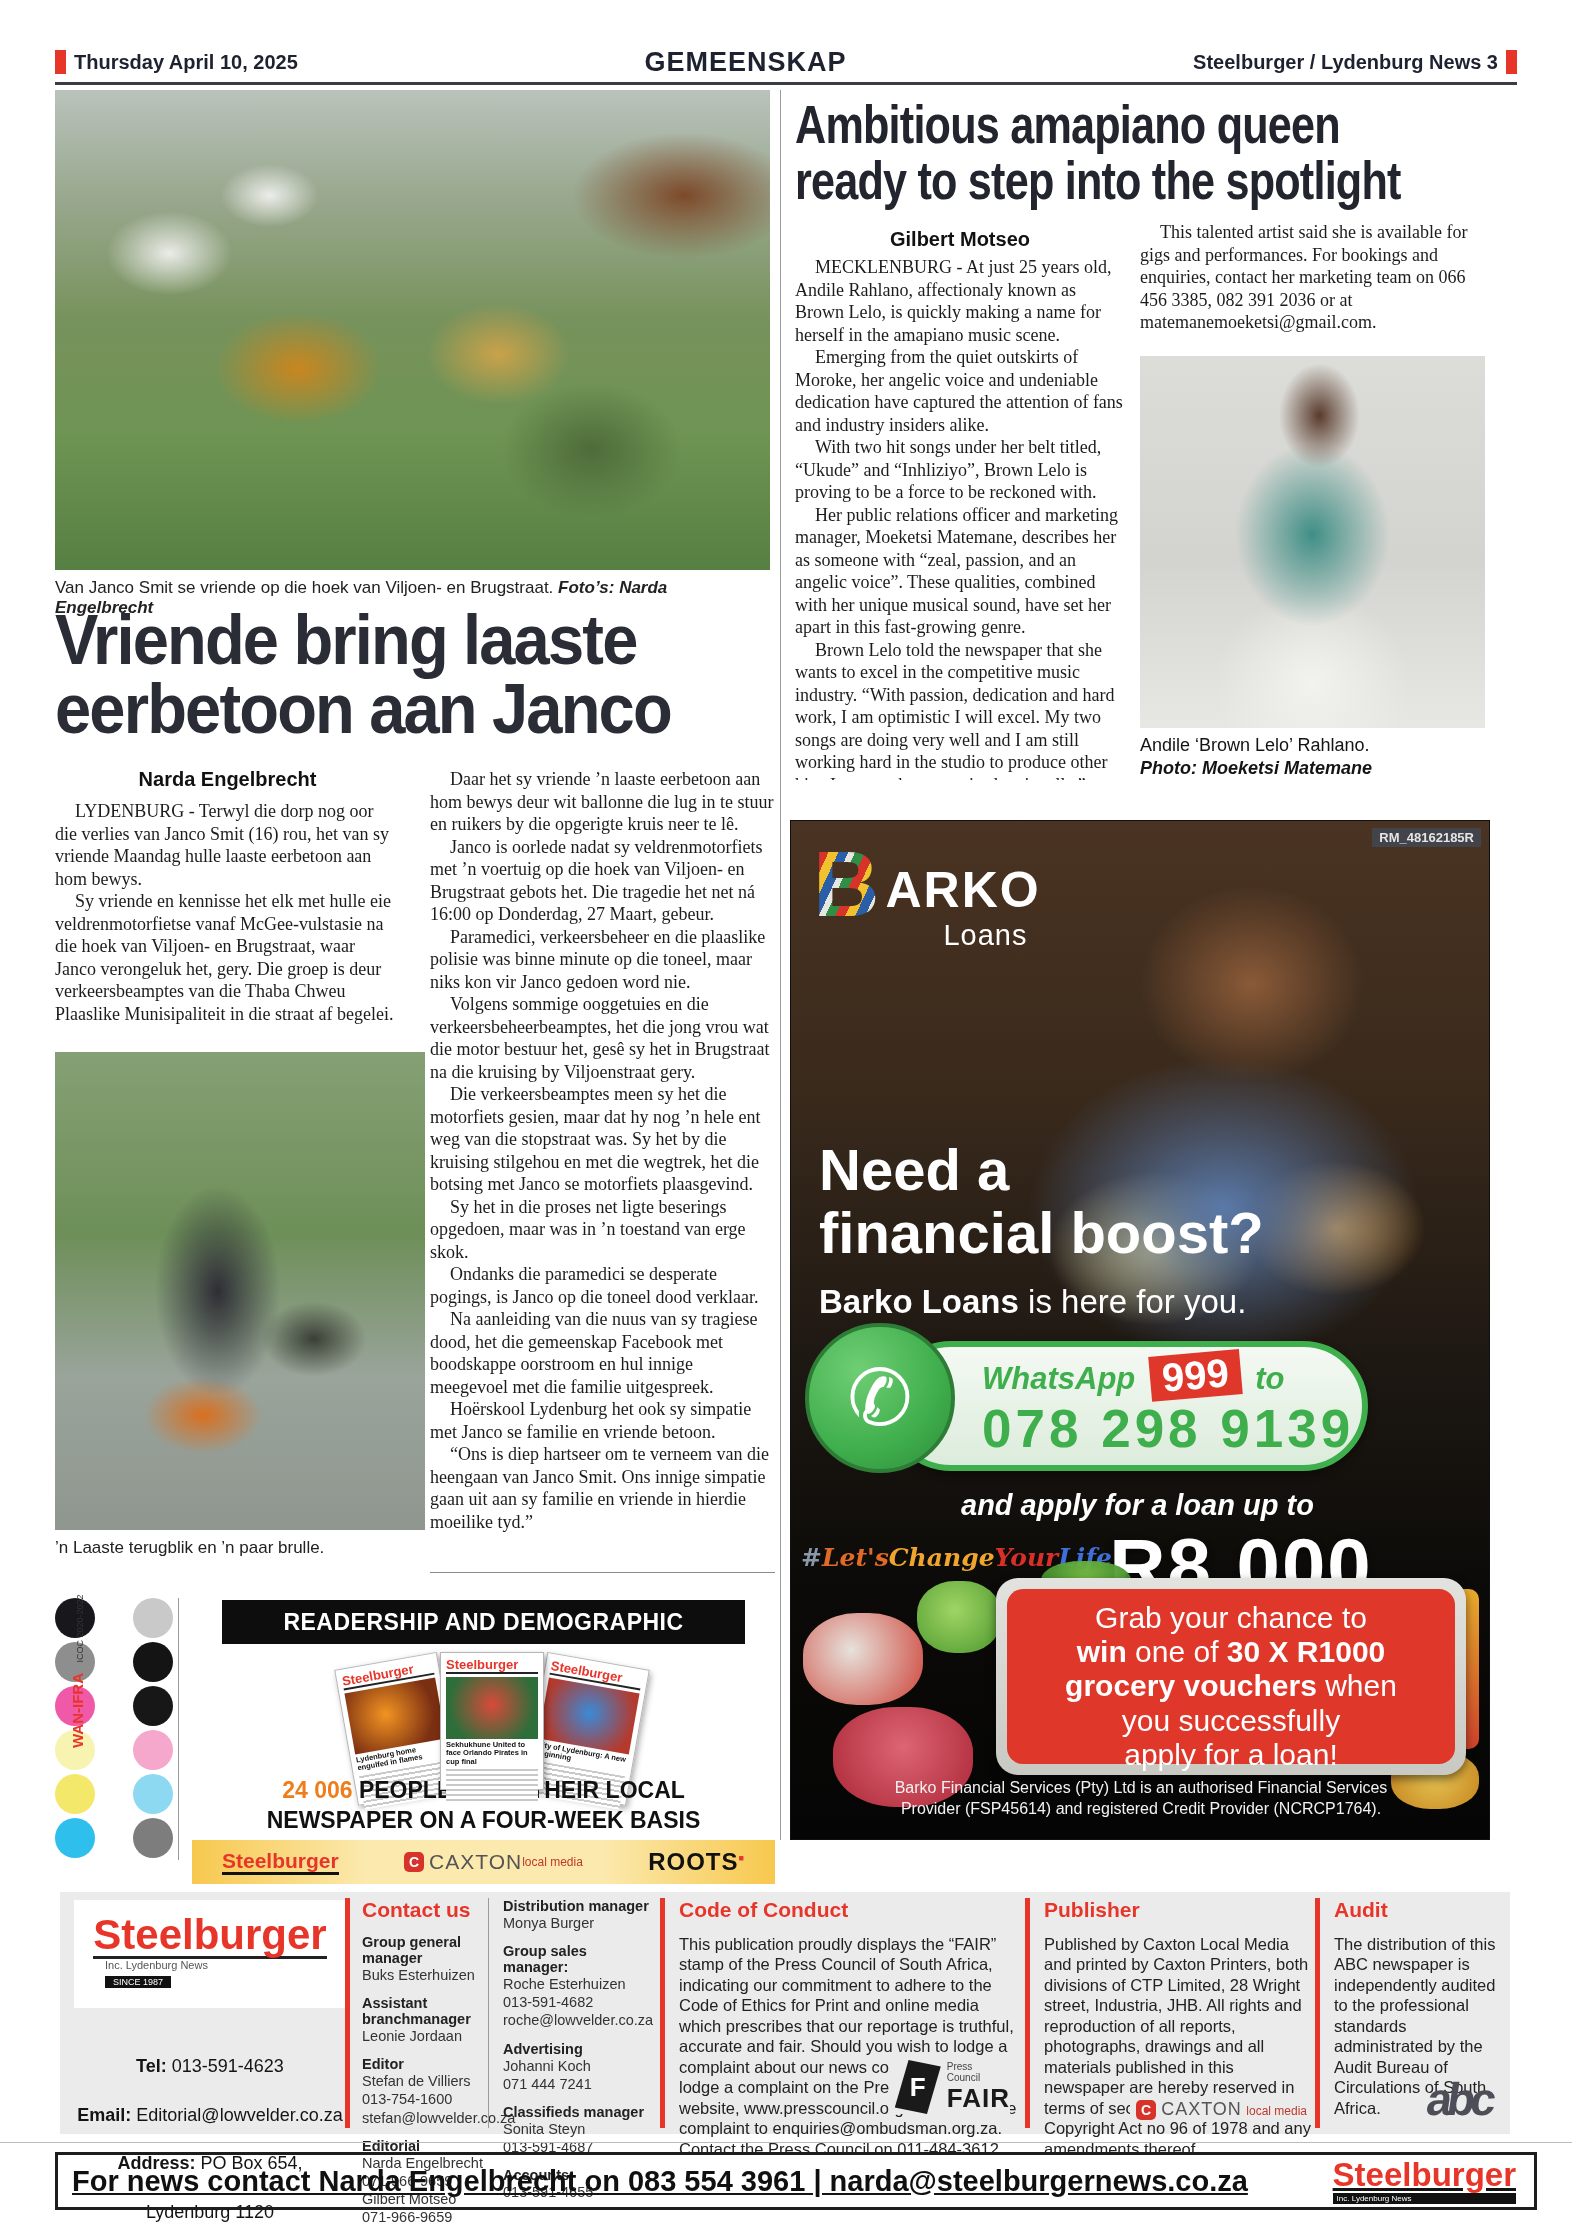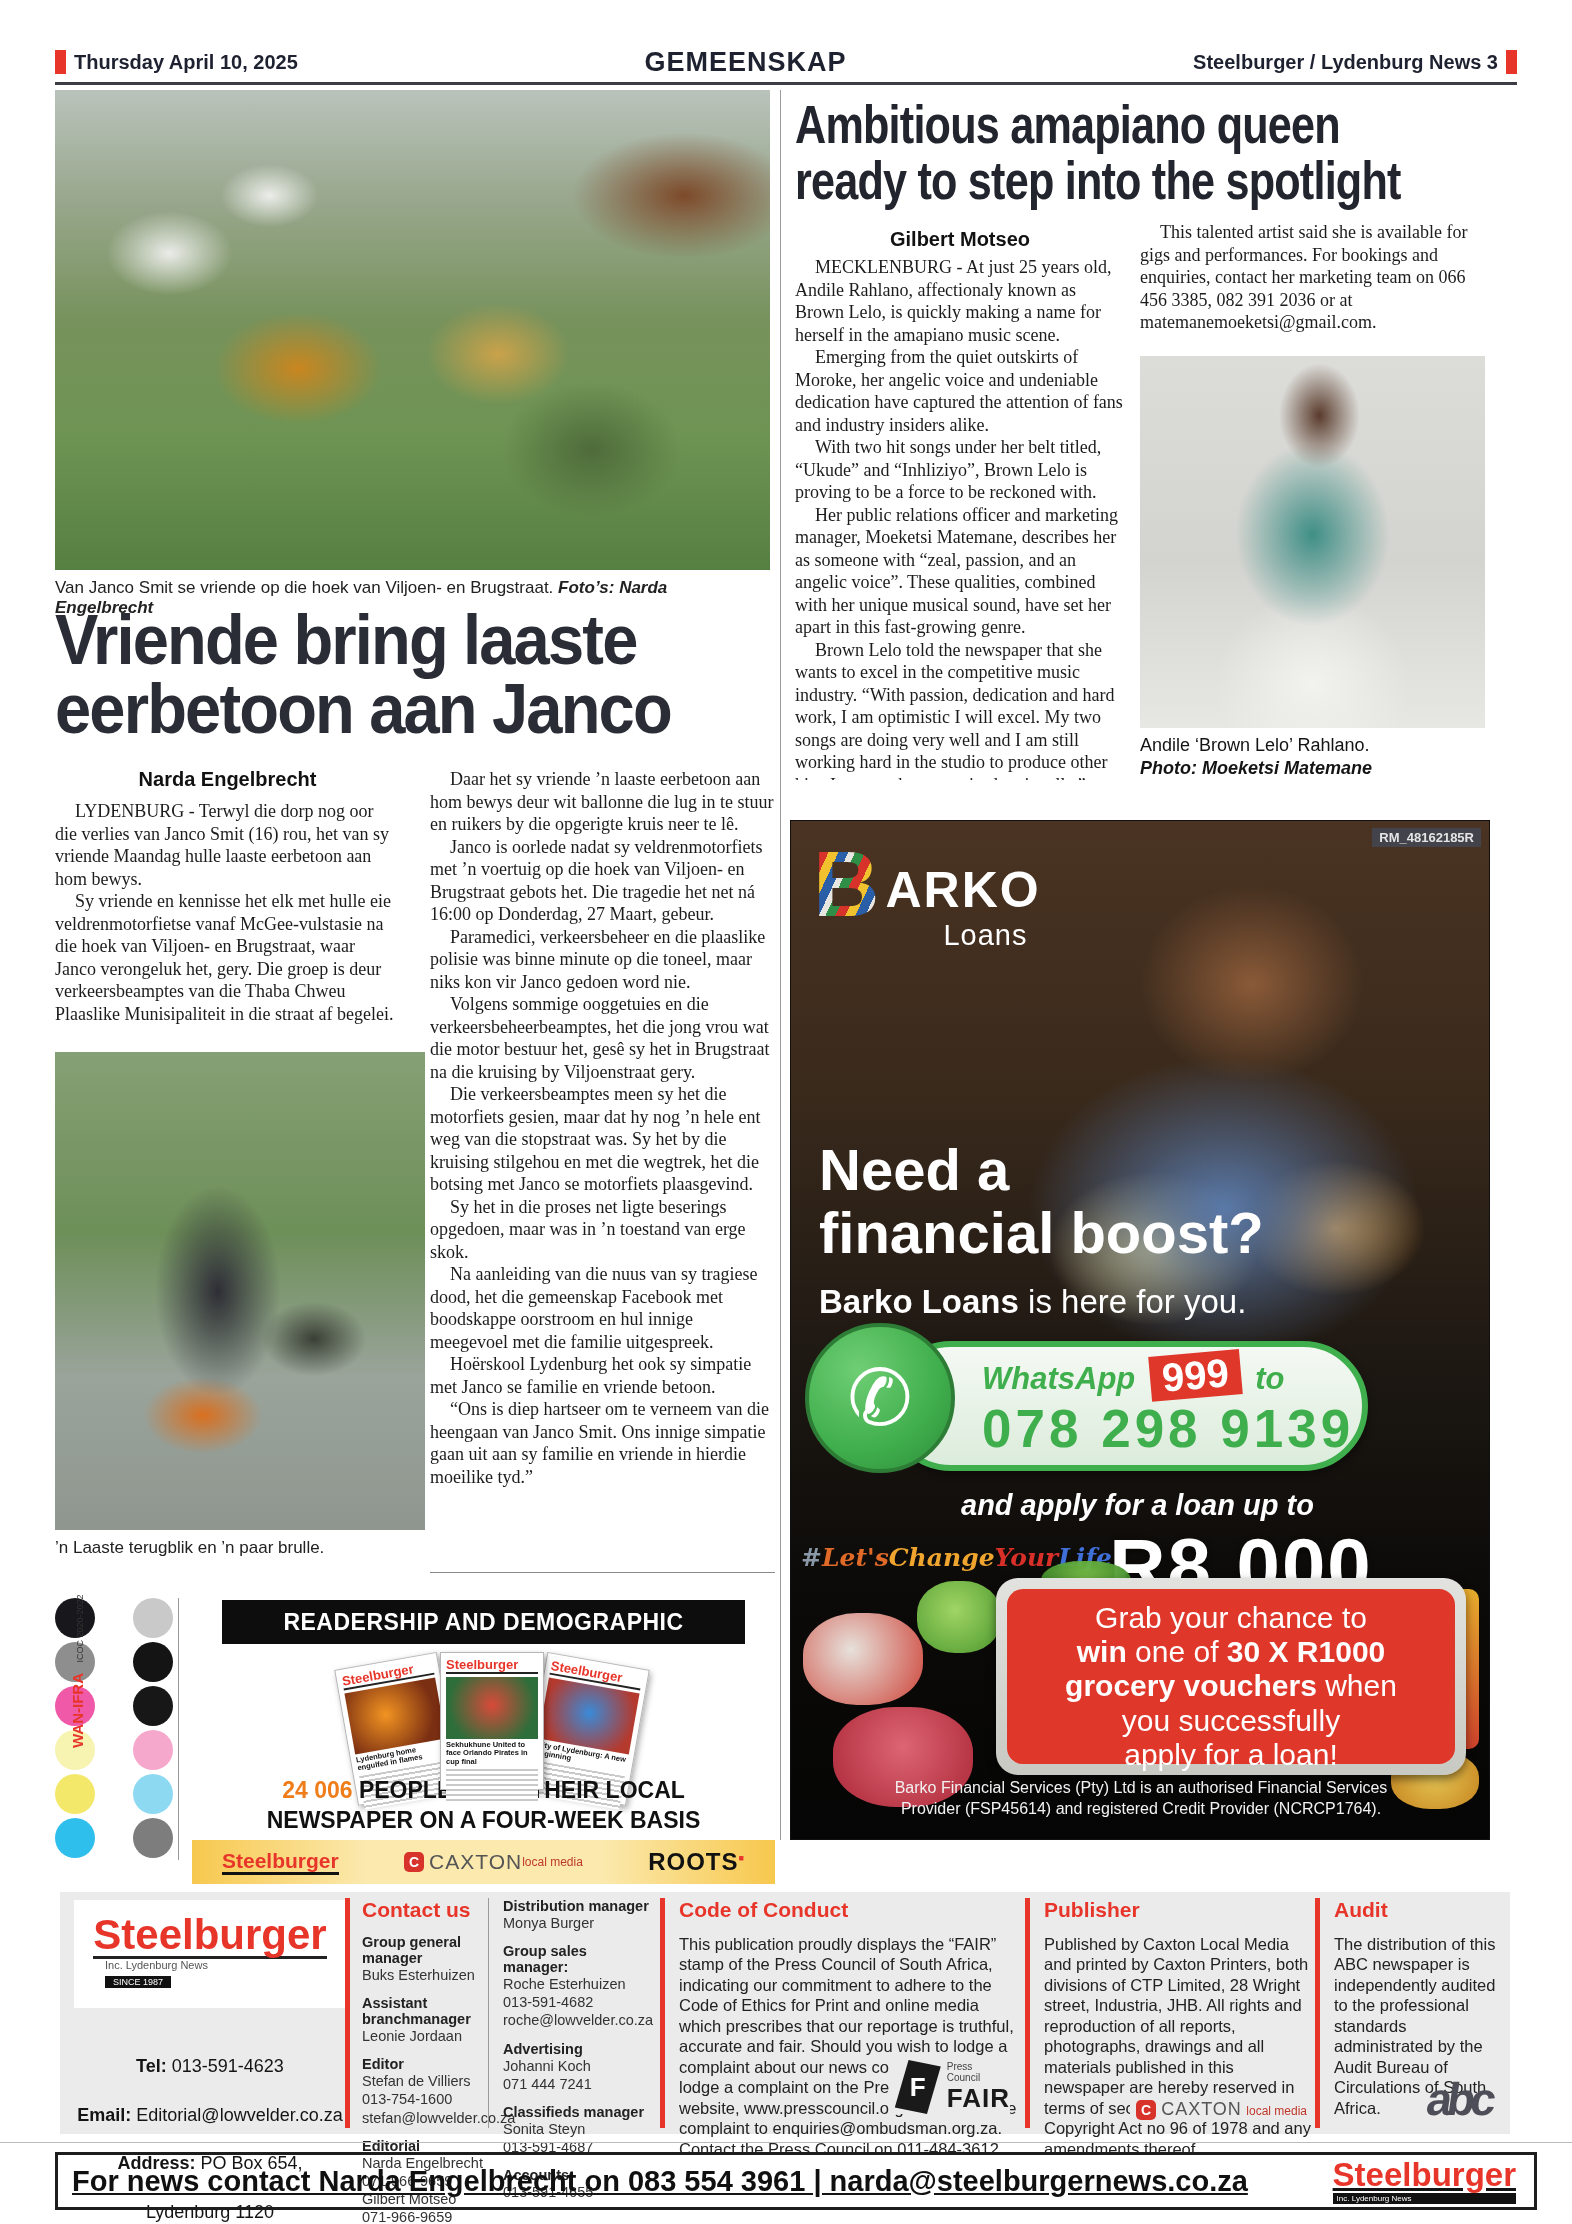--- a/index.html
+++ b/index.html
@@ -154,20 +154,21 @@
   <div class="abs photo ph2" style="left:55px; top:1052px; width:370px; height:478px;"></div>
   <div class="abs caption" style="left:55px; top:1538px; width:370px;">’n Laaste terugblik en ’n paar brulle.</div>
 
   <div class="abs body-copy" style="left:430px; top:768px; width:345px; height:796px; overflow:hidden;">
     <p>Daar het sy vriende ’n laaste eerbetoon aan hom bewys deur wit ballonne die lug in te stuur en ruikers by die opgerigte kruis neer te lê.</p>
     <p>Janco is oorlede nadat sy veldrenmotorfiets met ’n voertuig op die hoek van Viljoen- en Brugstraat gebots het. Die tragedie het net ná 16:00 op Donderdag, 27 Maart, gebeur.</p>
     <p>Paramedici, verkeersbeheer en die plaaslike polisie was binne minute op die toneel, maar niks kon vir Janco gedoen word nie.</p>
     <p>Volgens sommige ooggetuies en die verkeersbeheerbeamptes, het die jong vrou wat die motor bestuur het, gesê sy het in Brugstraat na die kruising by Viljoenstraat gery.</p>
     <p>Die verkeersbeamptes meen sy het die motorfiets gesien, maar dat hy nog ’n hele ent weg van die stopstraat was. Sy het by die kruising stilgehou en met die wegtrek, het die botsing met Janco se motorfiets plaasgevind.</p>
     <p>Sy het in die proses net ligte beserings opgedoen, maar was in ’n toestand van erge skok.</p>
+    <p>Ondanks die paramedici se desperate pogings, is Janco op die toneel dood verklaar.</p>
     <p>Na aanleiding van die nuus van sy tragiese dood, het die gemeenskap Facebook met boodskappe oorstroom en hul innige meegevoel met die familie uitgespreek.</p>
     <p>Hoërskool Lydenburg het ook sy simpatie met Janco se familie en vriende betoon.</p>
     <p>“Ons is diep hartseer om te verneem van die heengaan van Janco Smit. Ons innige simpatie gaan uit aan sy familie en vriende in hierdie moeilike tyd.”</p>
   </div>
   <div class="abs hrule" style="left:430px; top:1572px; width:345px;"></div>
 
   <div class="abs vrule" style="left:780px; top:90px; height:1750px;"></div>
   <div class="abs vrule" style="left:178px; top:1598px; height:262px;"></div>
 
   <div class="abs" style="left:795px; top:96px; width:700px; height:124px;">

